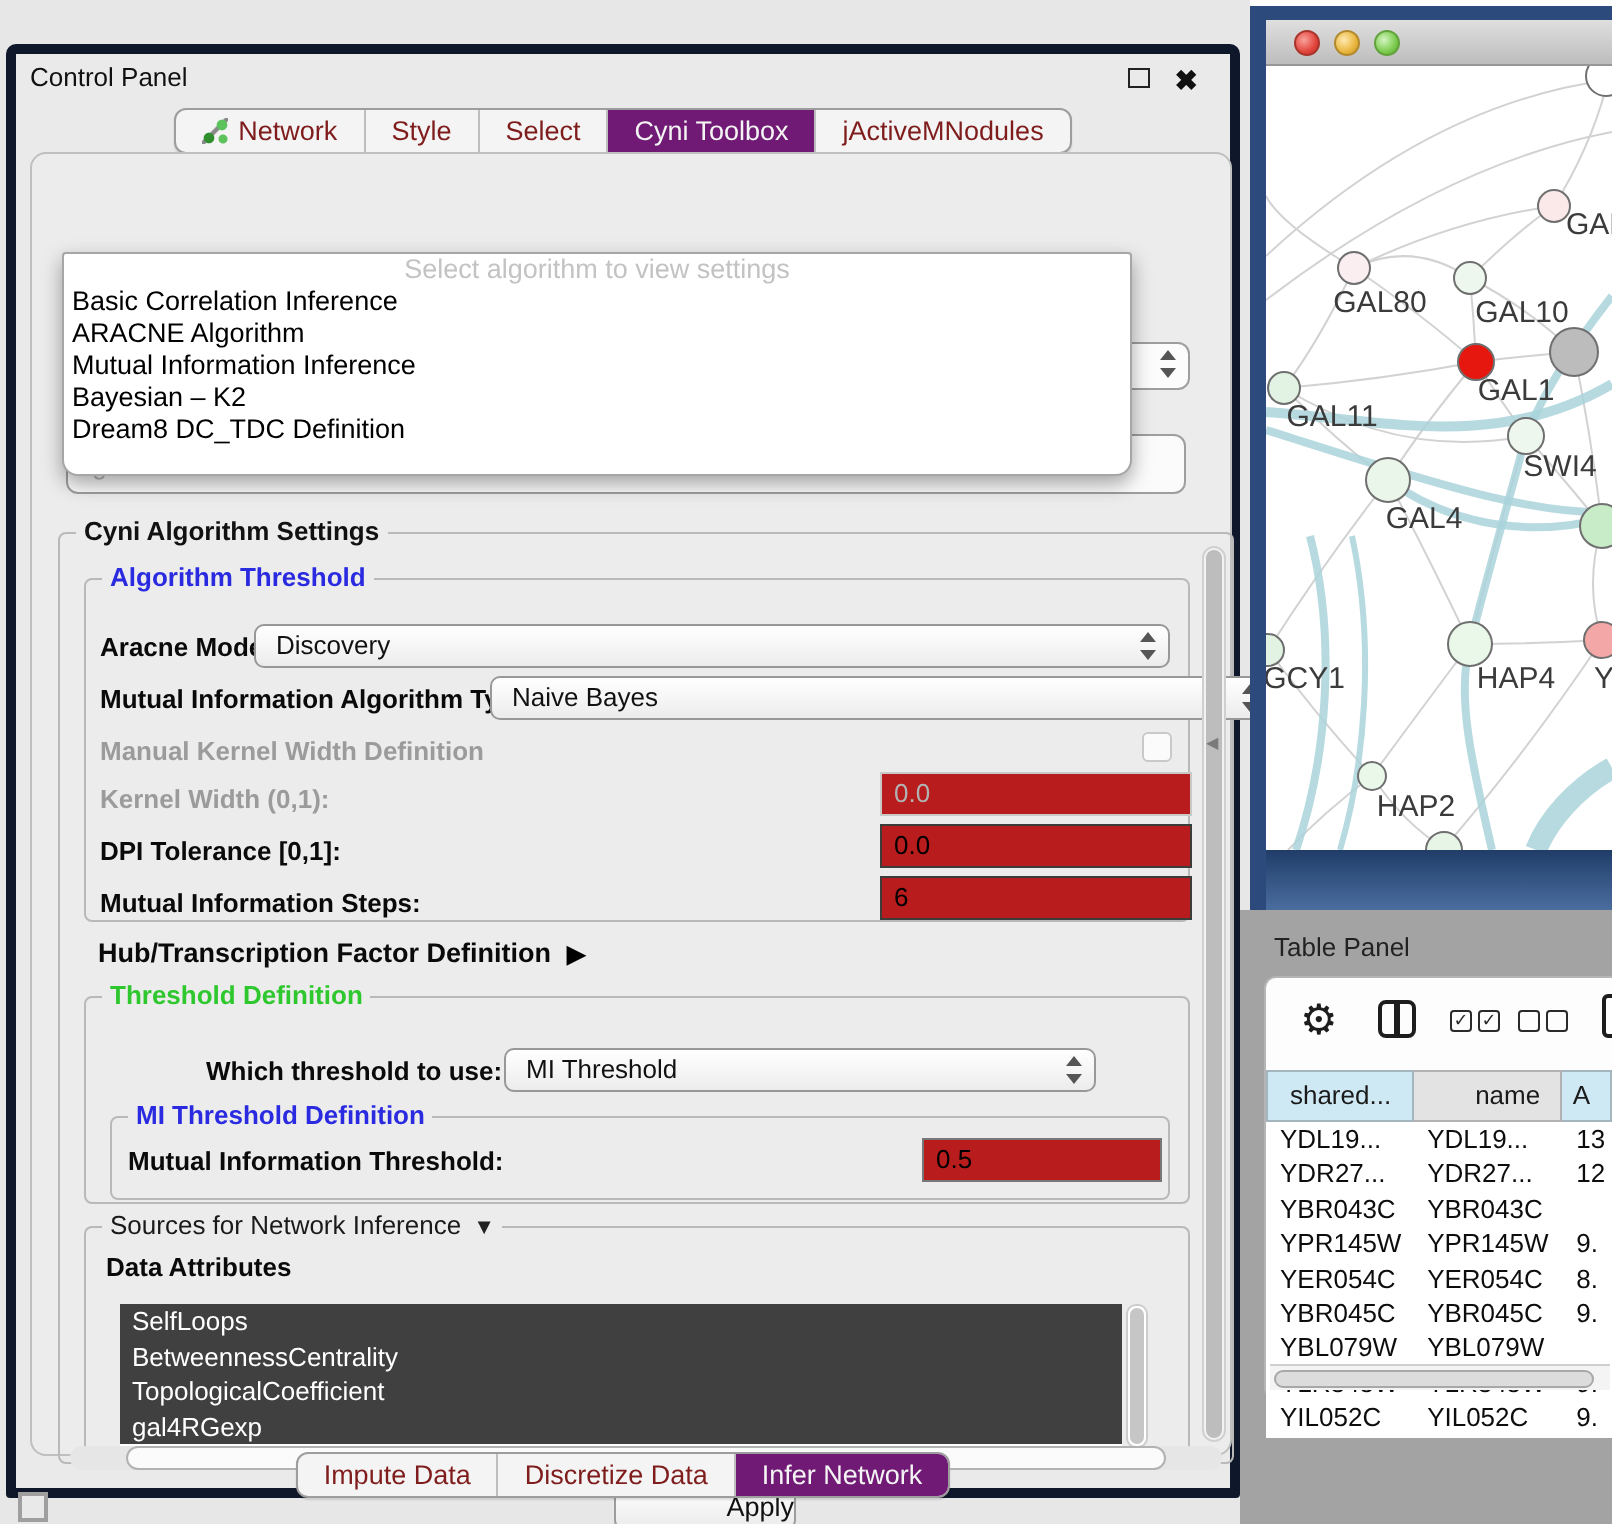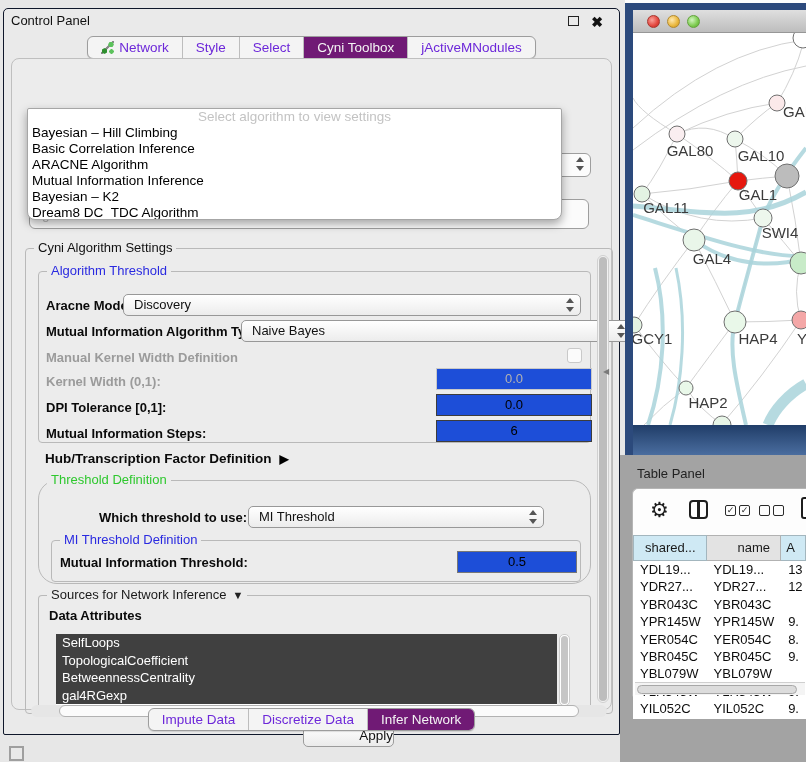--- a/index.html
+++ b/index.html
@@ -1,28 +1,28 @@
 <!DOCTYPE html>
 <html><head>
 <meta charset="utf-8">
 <style>
   * { box-sizing: border-box; margin: 0; padding: 0; }
   html,body { width:806px; height:762px; }
   body { font-family:"Liberation Sans", sans-serif; font-size:13px; color:#111; background:#e7e7e7; overflow:hidden; }
   #app { position:relative; width:806px; height:762px; background:#e7e7e7; }
 
   
-  .cp { position:absolute; left:3px; top:8px; width:617px; height:727px; background:#eaeaea; border:1px solid #0f172a; border-radius:5px 5px 2px 2px; }
+  .cp { position:absolute; left:3px; top:22px; width:617px; height:727px; background:#eaeaea; border:5px solid #0f172a; border-radius:5px 5px 2px 2px; }
   .cp-titlebar { position:absolute; left:0; top:0; right:0; height:24px; line-height:24px; padding-left:7px; color:#111; font-size:13px; }
   .win-float { position:absolute; right:40px; top:7px; width:11px; height:10px; border:1.5px solid #222; background:transparent; }
   .win-close { position:absolute; right:16px; top:2px; font-size:14px; font-weight:bold; color:#111; line-height:22px; }
 
   .tabbar { position:absolute; left:0; right:0; top:27px; display:flex; justify-content:center; }
   .tabgroup { display:inline-flex; border:1px solid #9d9d9d; border-radius:6px; overflow:hidden; background:#f4f4f4; height:23px; box-shadow:0 1px 1px rgba(0,0,0,.12); }
-  .tab { display:flex; align-items:center; gap:5px; padding:0 13px; line-height:21px; font-size:13.5px; color:#6d28d9; border-left:1px solid #bdbdbd; white-space:nowrap; }
+  .tab { display:flex; align-items:center; gap:5px; padding:0 13px; line-height:21px; font-size:13.5px; color:#7f1d1d; border-left:1px solid #bdbdbd; white-space:nowrap; }
   .tab:first-child { border-left:none; }
   .tab.selected { background:#701a75; color:#f4f4f4; }
   .net-ico { display:inline-block; width:13px; height:13px;
     background:
       radial-gradient(circle at 3.5px 10px, #2f8f2f 2.4px, transparent 2.9px),
       radial-gradient(circle at 10px 3.5px, #5cc25c 2.4px, transparent 2.9px),
       radial-gradient(circle at 10.5px 10.5px, #5cc25c 2px, transparent 2.5px),
       linear-gradient(135deg, transparent 42%, #8a8a8a 46%, #8a8a8a 54%, transparent 58%); }
 
   .cp-body { position:absolute; left:7px; top:49px; width:601px; height:652px; border:1px solid #bfbfbf; border-radius:8px; background:#ececec; }
@@ -30,39 +30,39 @@
   
   .peek-combo { position:absolute; left:548px; top:94px; width:31px; height:24px; border:1px solid #9e9e9e; border-radius:0 6px 6px 0; background:#fcfcfc; z-index:5; }
   .dd { position:absolute; left:15px; top:49px; width:535px; height:112px; background:#ffffff; border:1px solid #a6a6a6; border-radius:2px 2px 8px 8px; box-shadow:0 4px 10px rgba(0,0,0,.35); z-index:10; overflow:hidden; }
   .dd-placeholder { height:16px; text-align:center; color:#c3c3c3; font-size:13.5px; line-height:15px; }
   .dd-item { height:16px; line-height:16px; font-size:13.5px; padding-left:4px; color:#000; white-space:nowrap; }
   .dd-item.hl { font-weight:normal; }
   .bg-combo { position:absolute; left:17px; top:140px; width:560px; height:30px; border:1px solid #9e9e9e; border-radius:6px; background:#fbfbfb; color:#b8b8b8; line-height:30px; padding-left:12px; font-size:13.5px; z-index:4; overflow:hidden; }
 
   
   .tframe { position:absolute; border:1px solid #b9b9b9; border-radius:4px; }
-  .tframe > .ttitle { position:absolute; top:-9px; left:8px; background:#ececec; padding:0 4px; font-size:13px; white-space:nowrap; }
+  .tframe > .ttitle { position:absolute; top:-9px; left:8px; background:#ececec; padding:0 4px; font-size:13px; white-space:nowrap;font-weight:bold; }
   .ttitle.blue { color:#2a2ae0; }
   .ttitle.green { color:#2ec82e; }
 
   .frame-settings { left:13px; top:189px; width:588px; height:466px; }
   .frame-algo  { left:12px; top:22px; width:553px; height:172px; }
-  .frame-thr   { left:12px; top:231px; width:553px; height:104px;border-radius:19px; }
+  .frame-thr   { left:12px; top:231px; width:553px; height:104px; }
   .frame-mithr { left:12px; top:59px;  width:530px; height:42px; }
   .frame-src   { left:12px; top:346px; width:553px; height:112px; border-bottom:none; border-radius:4px 4px 0 0; }
 
   .lbl { position:absolute; font-weight:bold; color:#0a0a0a; white-space:nowrap; }
   .lbl.dis { color:#9b9b9b; }
 
   .combo { position:absolute; height:22px; border:1px solid #989898; border-radius:5px; background:linear-gradient(#ffffff,#ececec); line-height:20px; padding-left:10px; font-size:13px; color:#111; }
   .stepper { position:absolute; right:6px; top:3px; width:9px; height:14px; }
   .stepper:before { content:""; position:absolute; left:1px; top:0; border-left:4px solid transparent; border-right:4px solid transparent; border-bottom:5px solid #555; }
   .stepper:after  { content:""; position:absolute; left:1px; bottom:0; border-left:4px solid transparent; border-right:4px solid transparent; border-top:5px solid #555; }
 
-  .tfield { position:absolute; height:22px; background:#1d4ed8; text-align:center; padding:0 6px; line-height:20px; font-size:13px; }
+  .tfield { position:absolute; height:22px; background:#b91c1c; text-align:left; padding:0 6px; line-height:20px; font-size:13px; }
   .tfield.strong { border:1.5px solid #3c3c3c; color:#000; }
   .tfield.dis { border:1px solid #c9c9c9; color:#b2b2b2; }
 
   .checkbox { position:absolute; width:15px; height:15px; border:1px solid #c9c9c9; border-radius:3px; background:#fbfbfb; }
 
   .hub-row { position:absolute; left:19px; top:202px; font-size:13.5px; color:#0a0a0a; font-weight:bold; }
   .tri-right { display:inline-block; margin-left:8px; color:#000; font-size:12px; }
   .tri-down  { display:inline-block; margin-left:6px; color:#222; font-size:11px; }
 
   .attr-list { position:absolute; left:17px; top:38px; width:501px; height:72px; overflow:hidden; background:#fff; }
@@ -147,26 +147,25 @@
 
     <div class="cp-body">
 
       <div class="peek-combo">
         <span class="stepper"></span>
       </div>
 
       <div class="dd">
         <div class="dd-placeholder">Select algorithm to view settings</div>
         <div id="dd-list">
-            <div class="dd-item">Bayesian – Hill Climbing</div>
             <div class="dd-item">Basic Correlation Inference</div>
             <div class="dd-item hl">ARACNE Algorithm</div>
             <div class="dd-item">Mutual Information Inference</div>
             <div class="dd-item">Bayesian – K2</div>
-            <div class="dd-item">Dream8 DC_TDC Algorithm</div>
+            <div class="dd-item">Dream8 DC_TDC Definition</div>
           </div>
       </div>
 
       <div class="bg-combo">galFiltered.sif default node</div>
 
       <div class="tframe frame-settings">
         <span class="ttitle">Cyni Algorithm Settings</span>
 
         <div class="tframe frame-algo">
           <span class="ttitle blue">Algorithm Threshold</span>
@@ -216,22 +215,22 @@
           </div>
         </div>
 
         <div class="tframe frame-src">
           <span class="ttitle" style="font-weight:normal; color:#1a1a1a;">
             <span>Sources for Network Inference</span><span class="tri-down">▼</span>
           </span>
           <span class="lbl" style="left:10px; top:12px;">Data Attributes</span>
           <div class="attr-list" id="attr-list">
               <div class="attr-item">SelfLoops</div>
+              <div class="attr-item">BetweennessCentrality</div>
               <div class="attr-item">TopologicalCoefficient</div>
-              <div class="attr-item">BetweennessCentrality</div>
               <div class="attr-item">gal4RGexp</div>
             </div>
           <div class="attr-scroll">
               <div class="thumb"></div>
             </div>
         </div>
 
         <div class="vscroll">
             <div class="thumb"></div>
           </div>

